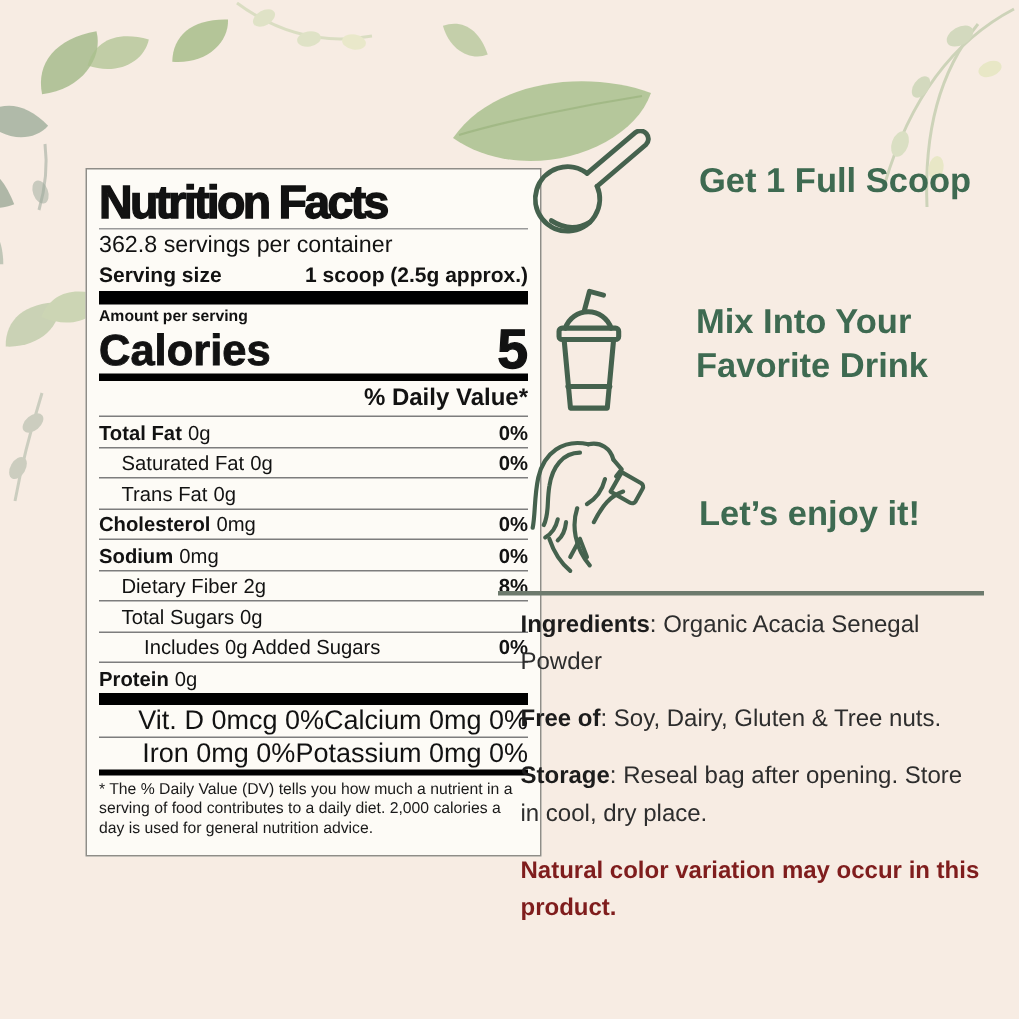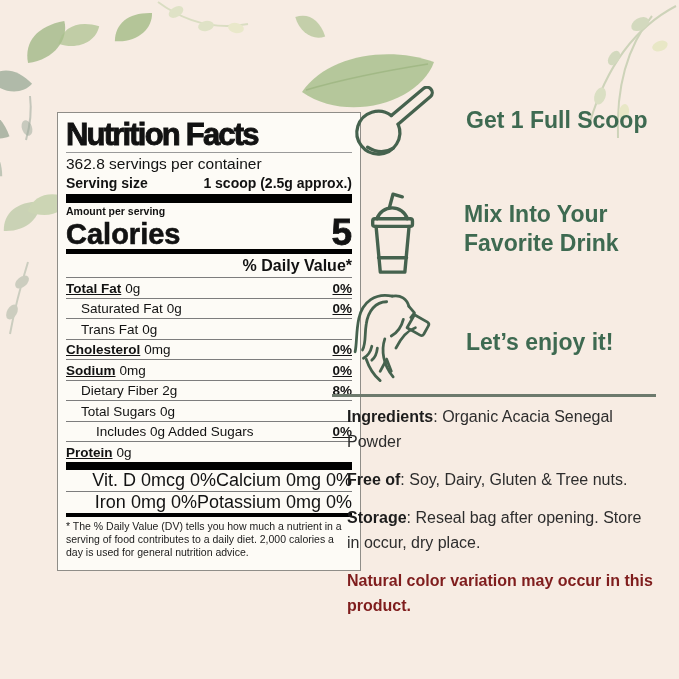--- a/index.html
+++ b/index.html
@@ -22,21 +22,21 @@
   .bar4{height:4px;}
   .nf-aps{font-weight:bold;font-size:10.5px;line-height:12px;margin-top:2px;}
   .nf-cal-row{display:flex;justify-content:space-between;align-items:flex-end;height:30px;}
   .nf-cal-label{font-size:29px;font-weight:bold;line-height:26px;-webkit-text-stroke:0.6px #111;}
   .nf-cal-value{font-size:37px;font-weight:bold;line-height:29px;-webkit-text-stroke:0.8px #111;}
   .nf-dv-header{text-align:right;font-weight:bold;font-size:16px;padding:3px 0 2px;
                 border-bottom:1px solid #7d7d7d;}
   .nf-row{display:flex;justify-content:space-between;font-size:13.5px;line-height:15px;
           padding:2.5px 0 2px;border-bottom:1px solid #7d7d7d;}
   .nf-row.nb{border-bottom:none;}
-  .b{font-weight:bold;text-decoration:underline;}
+  .b{font-weight:bold;}
   .ind1{padding-left:15px;}
   .ind2{padding-left:30px;}
   .nf-amt{margin-left:4px;}
   .nf-micro{display:flex;justify-content:flex-end;font-size:18px;line-height:15px;
             padding:3px 0;border-bottom:1px solid #7d7d7d;}
   .nf-micro.nb{border-bottom:none;}
   .nf-footnote{font-size:10.5px;line-height:13.2px;margin-top:3px;color:#1a1a1a;}
 
   
   .step-label{position:absolute;color:#3e6a51;font-weight:bold;font-size:23px;line-height:29px;}
@@ -215,17 +215,17 @@
   </svg>
   <div class="step-label" style="left:466px;top:328px;">
     <div>Let’s enjoy it!</div>
   </div>
 
   <div class="divider"></div>
 
   <div class="details">
     <p><b>Ingredients</b><span>: Organic Acacia Senegal Powder</span></p>
     <p><b>Free of</b><span>: Soy, Dairy, Gluten &amp; Tree nuts.</span></p>
-    <p><b>Storage</b><span>: Reseal bag after opening. Store in occur, dry place.</span></p>
+    <p><b>Storage</b><span>: Reseal bag after opening. Store in cool, dry place.</span></p>
     <p class="em"><span>Natural color variation may occur in this product.</span></p>
   </div>
 
 </div>
 
 </body></html>

